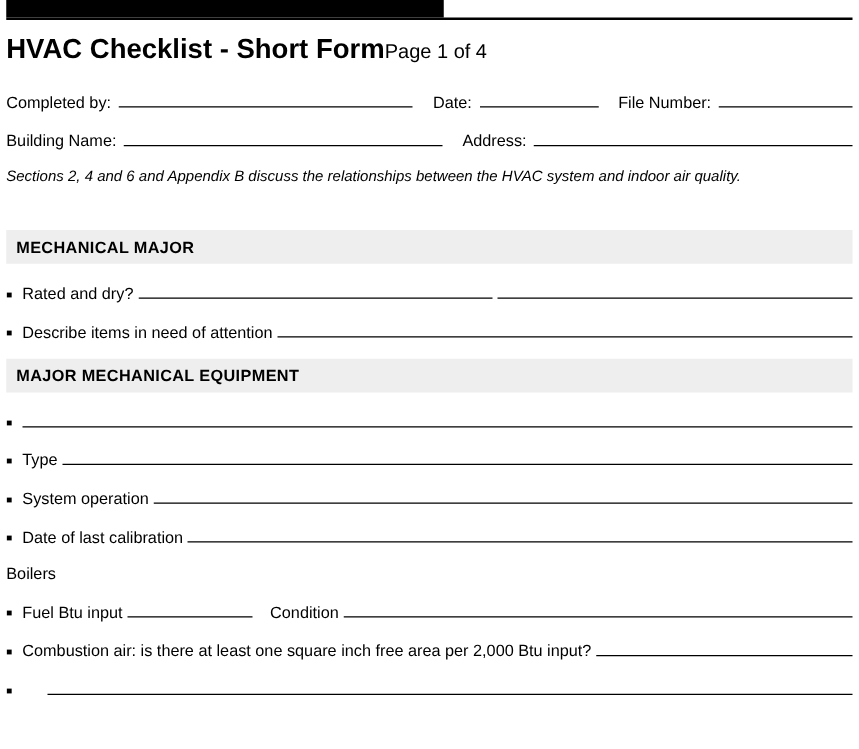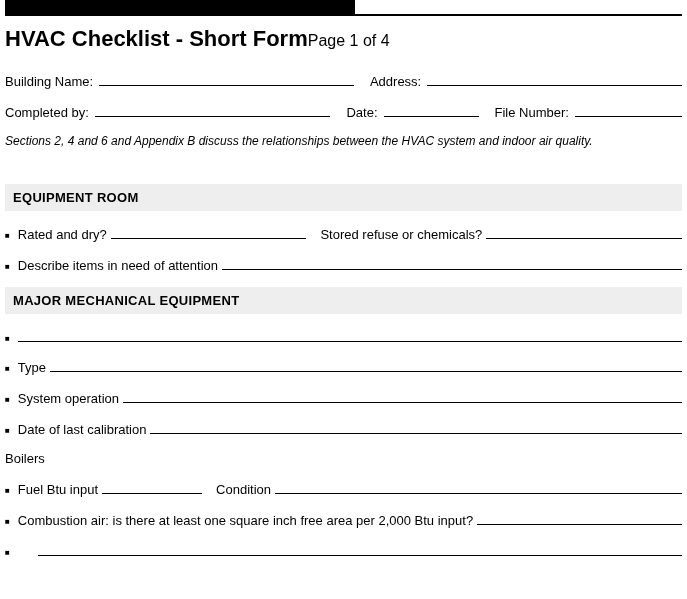--- a/index.html
+++ b/index.html
@@ -28,44 +28,43 @@
 
   <div class="top-bar"></div>
   <div class="top-line"></div>
 
   <div class="header-row">
     <div class="title">HVAC Checklist - Short Form</div>
     <div class="page-num">Page 1 of 4</div>
   </div>
 
   <div class="field-row">
-    <span class="field-label">Building Name:</span>
-    <span class="blank-line flex-1" style="flex:1.6"></span>
-    <span class="field-label" style="margin-left:10px">Address:</span>
-    <span class="blank-line flex-1" style="flex:1.6"></span>
-  </div>
-
-  <div class="field-row">
     <span class="field-label">Completed by:</span>
     <span class="blank-line flex-1" style="flex:2.2"></span>
     <span class="field-label" style="margin-left:10px">Date:</span>
     <span class="blank-line" style="width:95px"></span>
     <span class="field-label" style="margin-left:10px">File Number:</span>
     <span class="blank-line flex-1"></span>
   </div>
 
+  <div class="field-row">
+    <span class="field-label">Building Name:</span>
+    <span class="blank-line flex-1" style="flex:1.6"></span>
+    <span class="field-label" style="margin-left:10px">Address:</span>
+    <span class="blank-line flex-1" style="flex:1.6"></span>
+  </div>
+
   <div class="note">Sections 2, 4 and 6 and Appendix B discuss the relationships between the HVAC system and indoor air quality.</div>
 
-  <div class="section-header">EQUIPMENT ROOM</div>
+  <div class="section-header">MECHANICAL MAJOR</div>
 
   <div class="item-row">
     <span class="bullet">■</span>
     <span class="item-label">Rated and dry?</span>
     <span class="blank-line flex-1"></span>
-    <span class="item-label" style="margin-left:10px">Stored refuse or chemicals?</span>
     <span class="blank-line flex-1"></span>
   </div>
 
   <div class="item-row">
     <span class="bullet">■</span>
     <span class="item-label">Describe items in need of attention</span>
     <span class="blank-line flex-1"></span>
   </div>
 
   <div class="section-header">MAJOR MECHANICAL EQUIPMENT</div>

